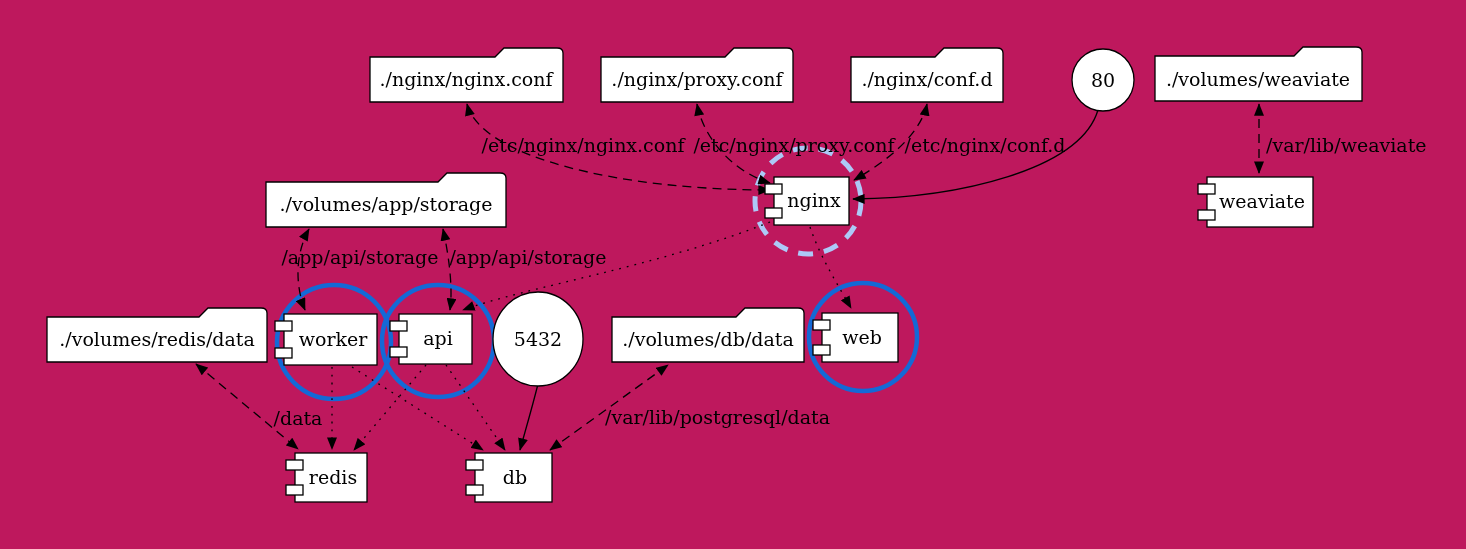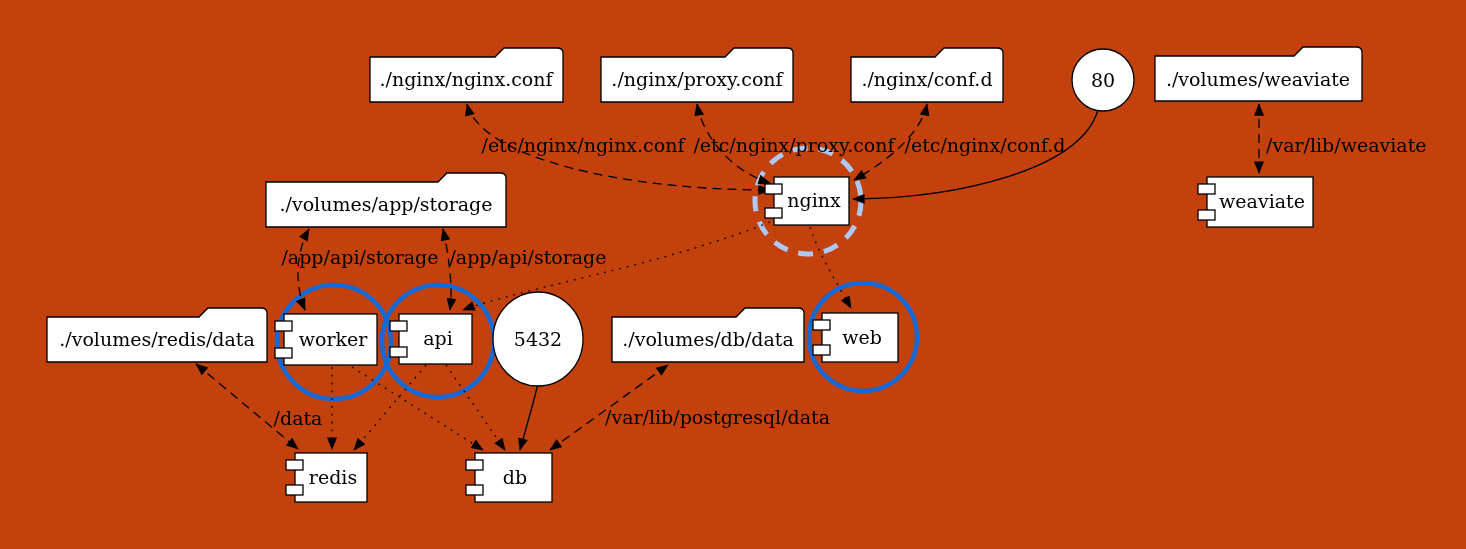--- a/index.html
+++ b/index.html
@@ -1,16 +1,16 @@
 <!DOCTYPE html>
 <html><head>
 <meta charset="utf-8">
 <style>
   html,body{margin:0;padding:0;background:#ffffff;}
-  .stage{position:relative;width:1466px;height:549px;background:#c2410c;overflow:hidden;
+  .stage{position:relative;width:1466px;height:549px;background:#be185d;overflow:hidden;
          font-family:"DejaVu Serif", serif;}
   svg{display:block;}
   svg text{font-family:"DejaVu Serif", serif;font-size:19px;fill:#000;}
   .node-shape{fill:#ffffff;stroke:#000000;stroke-width:1.3;}
   .edge{fill:none;stroke:#000000;stroke-width:1.3;}
   .edge.dashed{stroke-dasharray:9,6;}
   .edge.dotted{stroke-dasharray:1.8,6;}
   .hl-ring{fill:none;stroke-width:4.5;}
   .hl-ring.dashed-ring{stroke-width:5;stroke-dasharray:15,11;}
   .tmid{text-anchor:middle;}

